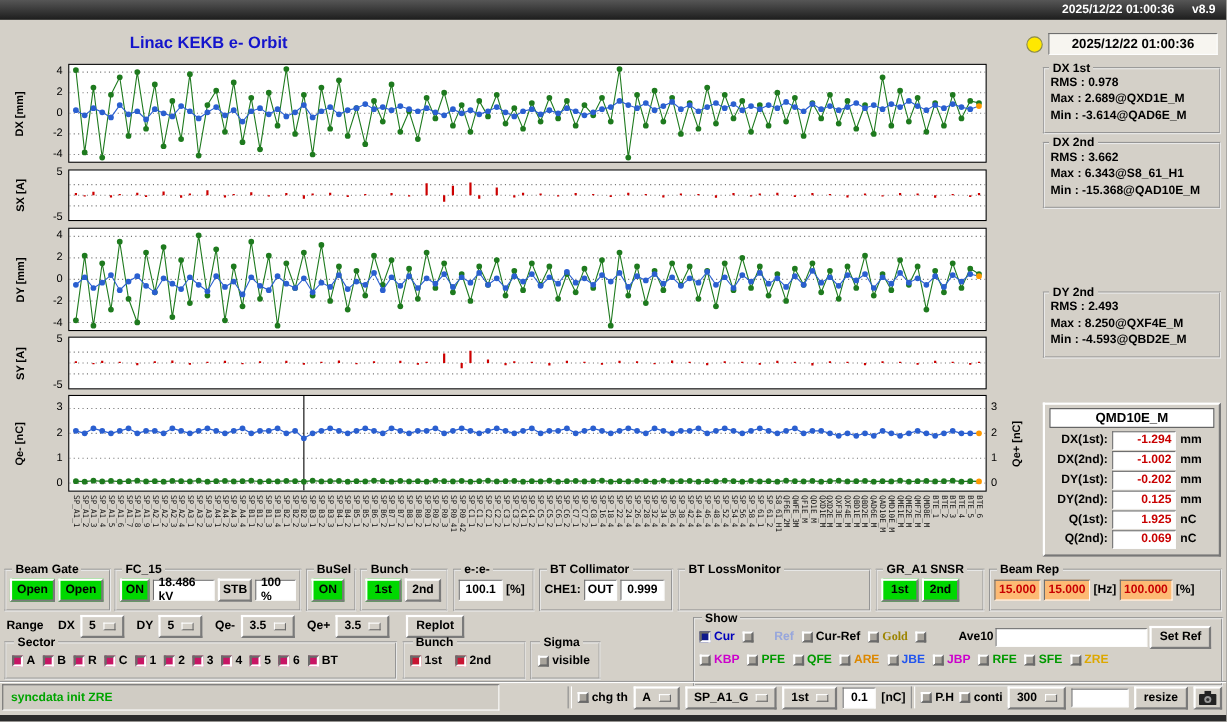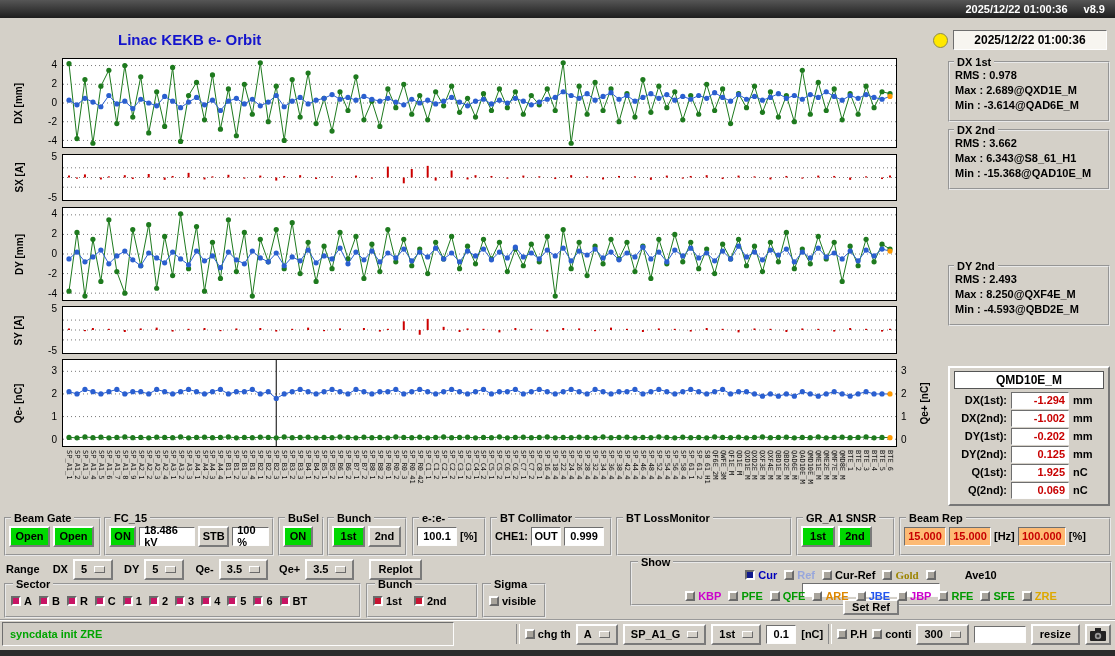--- a/index.html
+++ b/index.html
@@ -58,22 +58,22 @@
   .dd{display:inline-flex;align-items:center;gap:7px;background:#d4d0c8;font-size:11px;font-weight:bold;
       border-top:2px solid #fff;border-left:2px solid #fff;border-bottom:2px solid #7a7a7a;border-right:2px solid #7a7a7a;
       height:21px;padding:0 6px;box-sizing:border-box;}
   .ind{width:9px;height:5px;background:#d4d0c8;border-top:1px solid #fff;border-left:1px solid #fff;
        border-bottom:1px solid #6a6a6a;border-right:1px solid #6a6a6a;}
   .cbitem{display:inline-flex;align-items:center;gap:3px;font-size:11px;font-weight:bold;white-space:nowrap;}
   .cb{width:10px;height:10px;box-sizing:border-box;background:#a8a49c;flex:0 0 auto;
       border-top:2px solid #fff;border-left:2px solid #fff;border-bottom:2px solid #6a6a6a;border-right:2px solid #6a6a6a;}
   .cb.on{border-top-color:#6a6a6a;border-left-color:#6a6a6a;border-bottom-color:#fff;border-right-color:#fff;}
   .rangerow{position:absolute;left:6px;top:558px;height:22px;display:flex;align-items:center;gap:5px;}
-  .showbox{position:absolute;left:630px;top:556px;width:482px;height:50px;padding:0 4px 2px;box-sizing:border-box;}
-  .showrow{display:flex;align-items:center;gap:2px;height:20px;margin-top:1px;flex-direction:column;}
+  .showbox{position:absolute;left:630px;top:556px;width:482px;height:68px;padding:0 4px 2px;box-sizing:border-box;}
+  .showrow{display:flex;align-items:center;gap:2px;height:20px;margin-top:1px;}
   .cbset{display:inline-flex;align-items:center;gap:7px;}
   .entry{height:17px;font-size:11px;padding:0 3px;box-sizing:border-box;outline:none;}
   .groove{position:absolute;left:0;top:619px;width:100%;height:2px;border-top:1px solid #9a9a9a;border-bottom:1px solid #fff;box-sizing:border-box;}
   .statusmsg{position:absolute;left:2px;top:622px;width:452px;height:24px;box-sizing:border-box;
              background:#d0ccc4;font-size:11px;font-weight:bold;color:#00a400;line-height:22px;padding-left:7px;}
   .statusright{position:absolute;right:4px;top:621px;height:26px;display:flex;align-items:center;gap:5px;}
   .vsep{width:2px;height:20px;border-left:1px solid #8a8a8a;border-right:1px solid #fff;}
 </style>
 </head>
 <body>
@@ -1254,21 +1254,21 @@
   <fieldset class="showbox">
     <legend>Show</legend>
     <div class="showrow">
       <span class="cbset">
           <span class="cbitem">
             <span class="cb on" style="background: rgb(16, 26, 140);"></span>
             <span style="color: rgb(0, 0, 187);">Cur</span>
           </span>
           <span class="cbitem">
             <span class="cb"></span>
-            <span style="color: rgb(151, 166, 220);">Ref</span>
+            <span style="color: rgb(151, 166, 220); margin-left: 16px;">Ref</span>
           </span>
           <span class="cbitem">
             <span class="cb"></span>
             <span style="color: rgb(0, 0, 0);">Cur-Ref</span>
           </span>
           <span class="cbitem">
             <span class="cb"></span>
             <span style="color: rgb(156, 132, 0); font-family: Liberation Serif, serif;">Gold</span>
           </span>
           <span class="cbitem">

